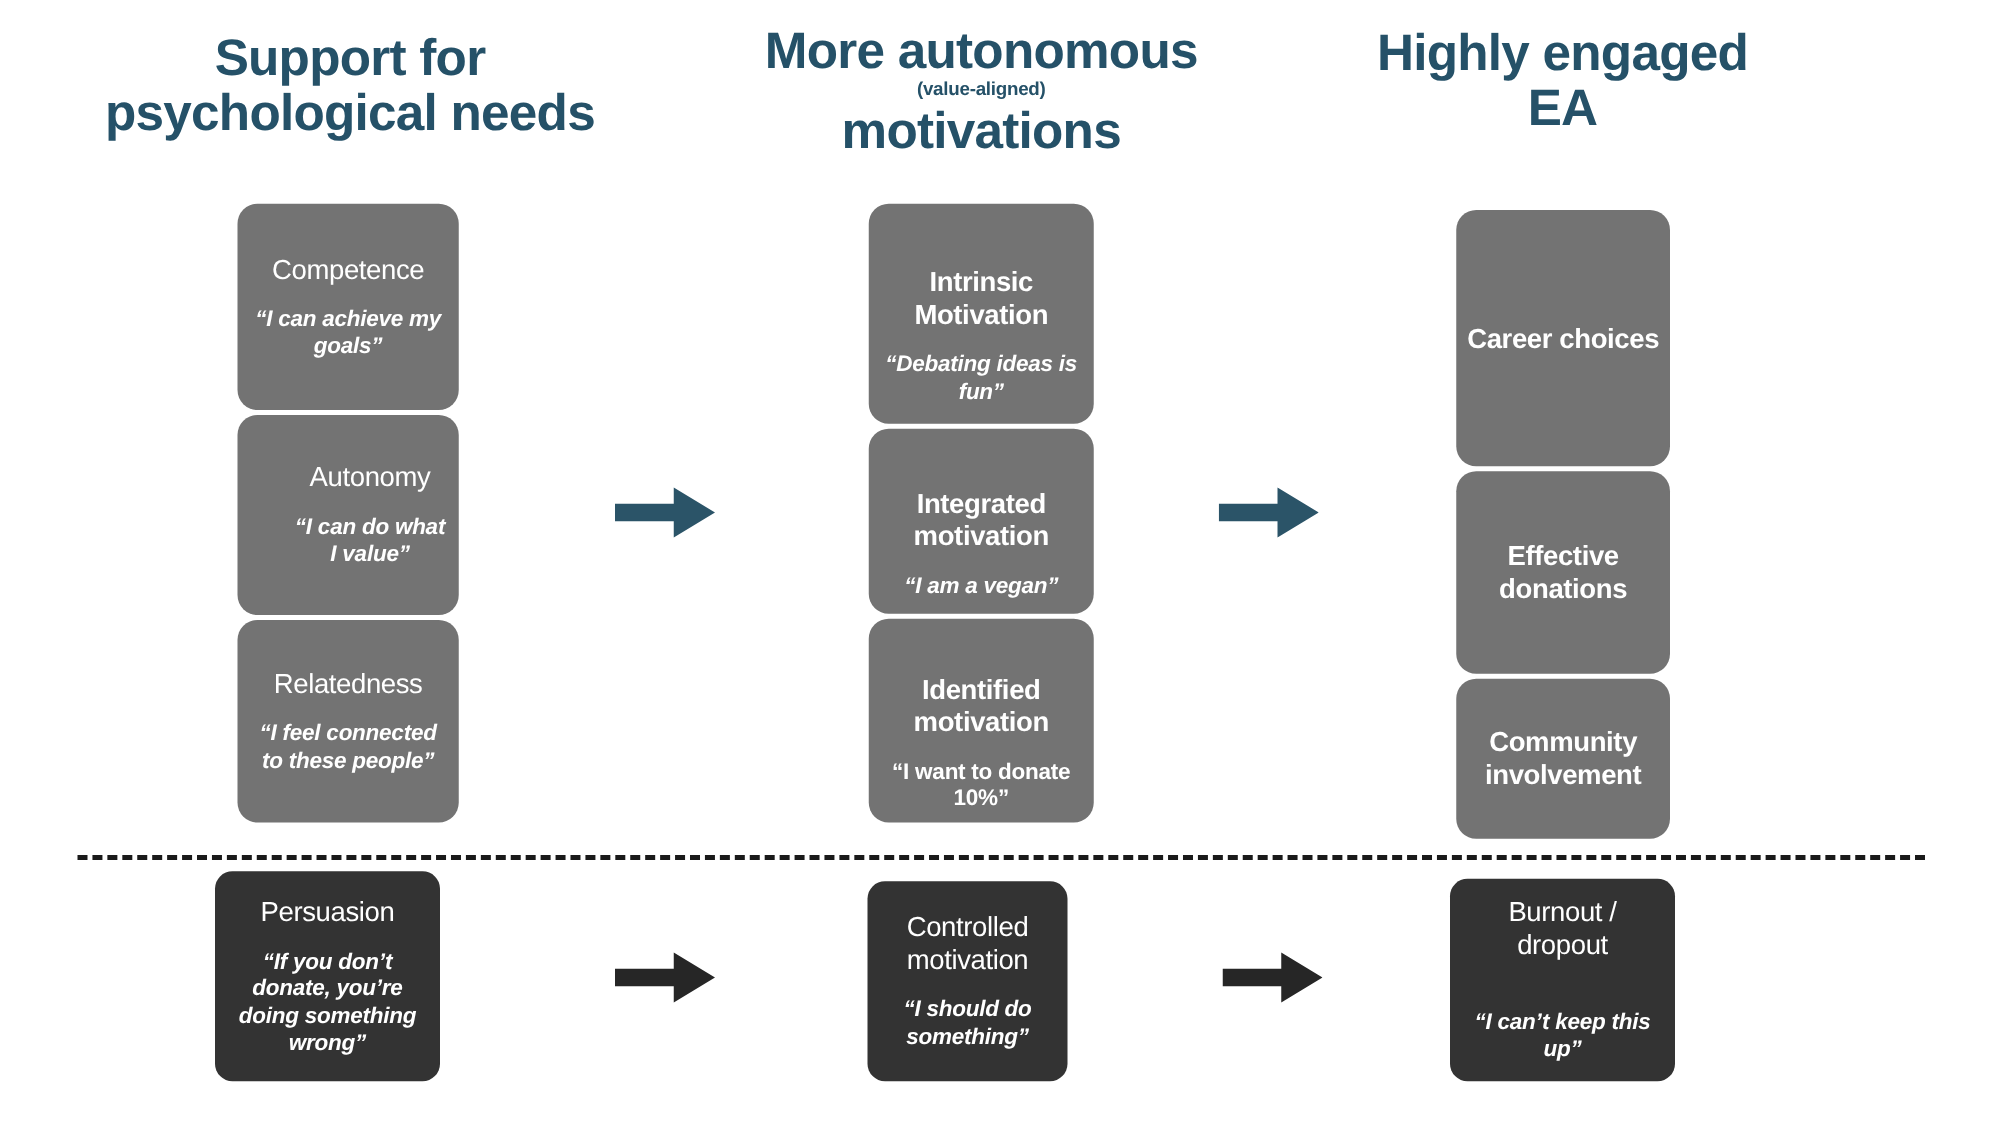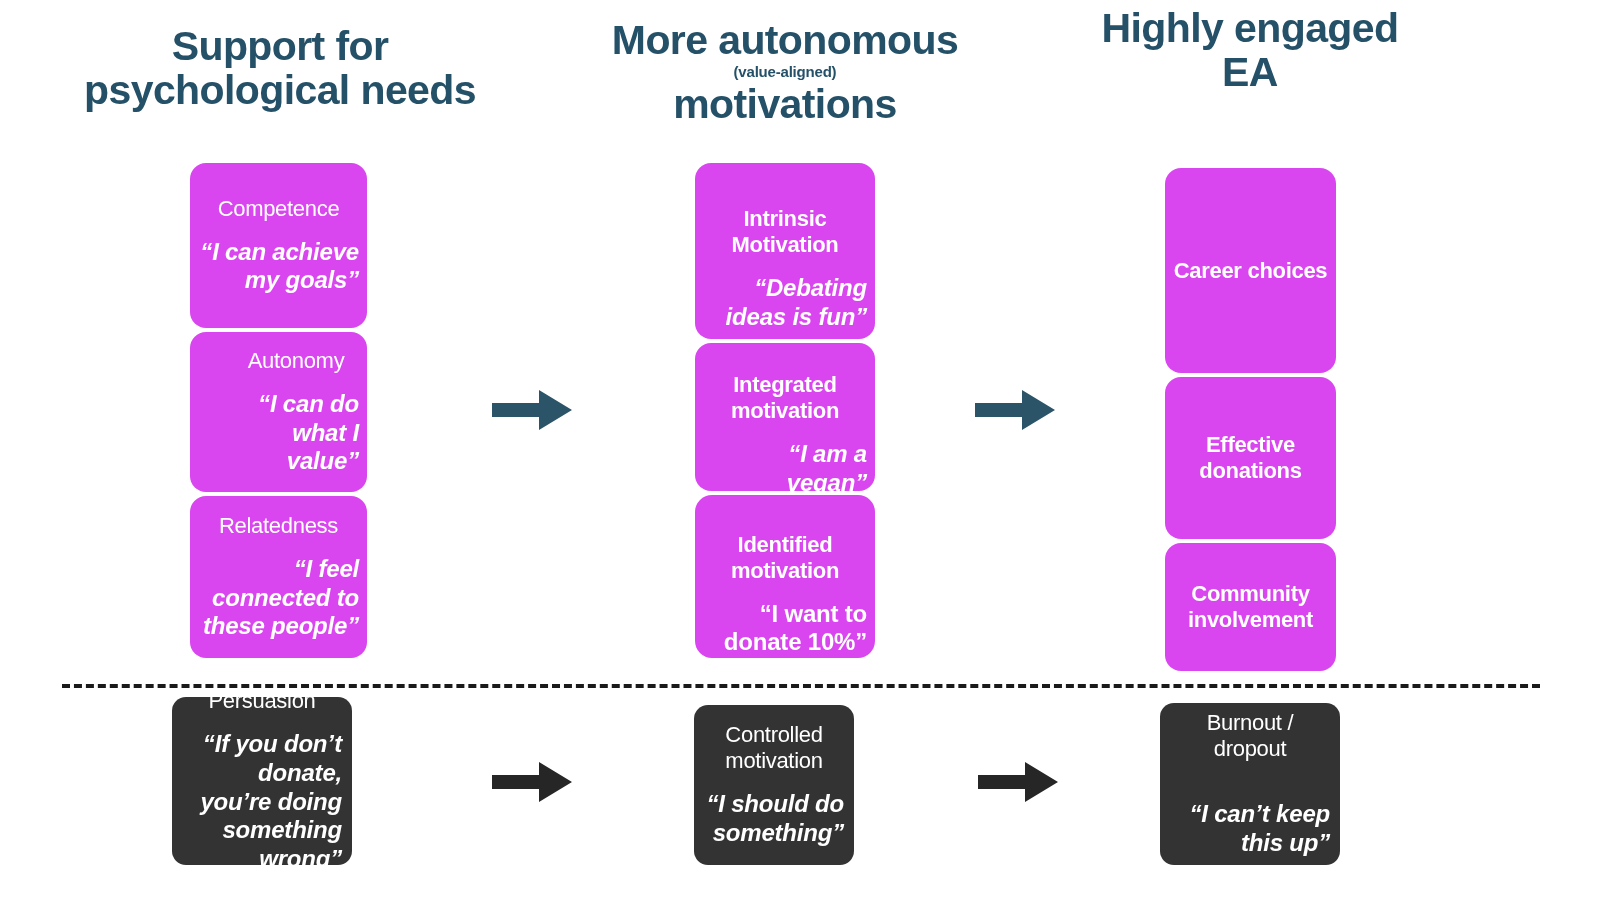--- a/index.html
+++ b/index.html
@@ -37,21 +37,21 @@
   }
   .col-title .small {
     display: block;
     font-size: 15px;
     line-height: 1.3;
     letter-spacing: -0.2px;
   }
 
   #title-left  { left: 40px;   top: 24px;  width: 480px; }
   #title-mid   { left: 570px;  top: 18px;  width: 430px; }
-  #title-right { left: 1055px; top: 6px;  width: 390px; }
+  #title-right { left: 1055px; top: 20px;  width: 390px; }
 
   
   .col {
     position: absolute;
     display: flex;
     flex-direction: column;
     gap: 4px;
   }
   #col-left   { left: 190px;  top: 163px; width: 177px; }
   #col-mid    { left: 695px;  top: 163px; width: 180px; }
@@ -61,54 +61,53 @@
     border-radius: 16px;
     box-sizing: border-box;
     display: flex;
     flex-direction: column;
     justify-content: center;
     align-items: center;
     text-align: center;
     color: #ffffff;
     padding: 10px 8px;
   }
-  .box.teal  { background: #d946ef; }
+  .box.teal  { background: #737373; }
 
   .box-title {
     font-size: 22px;
     line-height: 1.18;
     font-weight: normal;
     letter-spacing: -0.3px;
   }
   .box.bold-title .box-title {
     font-weight: bold;
     margin-top: 36px;
   }
   .box-quote {
-    font-size: 24px;
+    font-size: 18px;
     line-height: 1.2;
     font-weight: bold;
     font-style: italic;
     letter-spacing: -0.2px;
     margin-top: 16px;
-    text-align: right;
   }
   .box-quote.upright {
     font-style: normal;
   }
   .box.no-quote .box-title { margin: 0; }
 
   
   #col-left  .box:nth-child(1) { height: 165px; }
   #col-left  .box:nth-child(2) { height: 160px; padding-left: 43px; }
   #col-left  .box:nth-child(3) { height: 162px; }
 
   #col-mid   .box:nth-child(1) { height: 176px; }
   #col-mid   .box:nth-child(2) { height: 148px; }
-  #col-mid   .box:nth-child(3) { height: 163px; border-radius: 17px; }
+  #col-mid   .box:nth-child(3) { height: 163px; }
 
   #col-right .box:nth-child(1) { height: 205px; }
   #col-right .box:nth-child(2) { height: 162px; }
   #col-right .box:nth-child(3) { height: 128px; }
 
   
   .bottom-box {
     position: absolute;
     border-radius: 14px;
     box-sizing: border-box;

